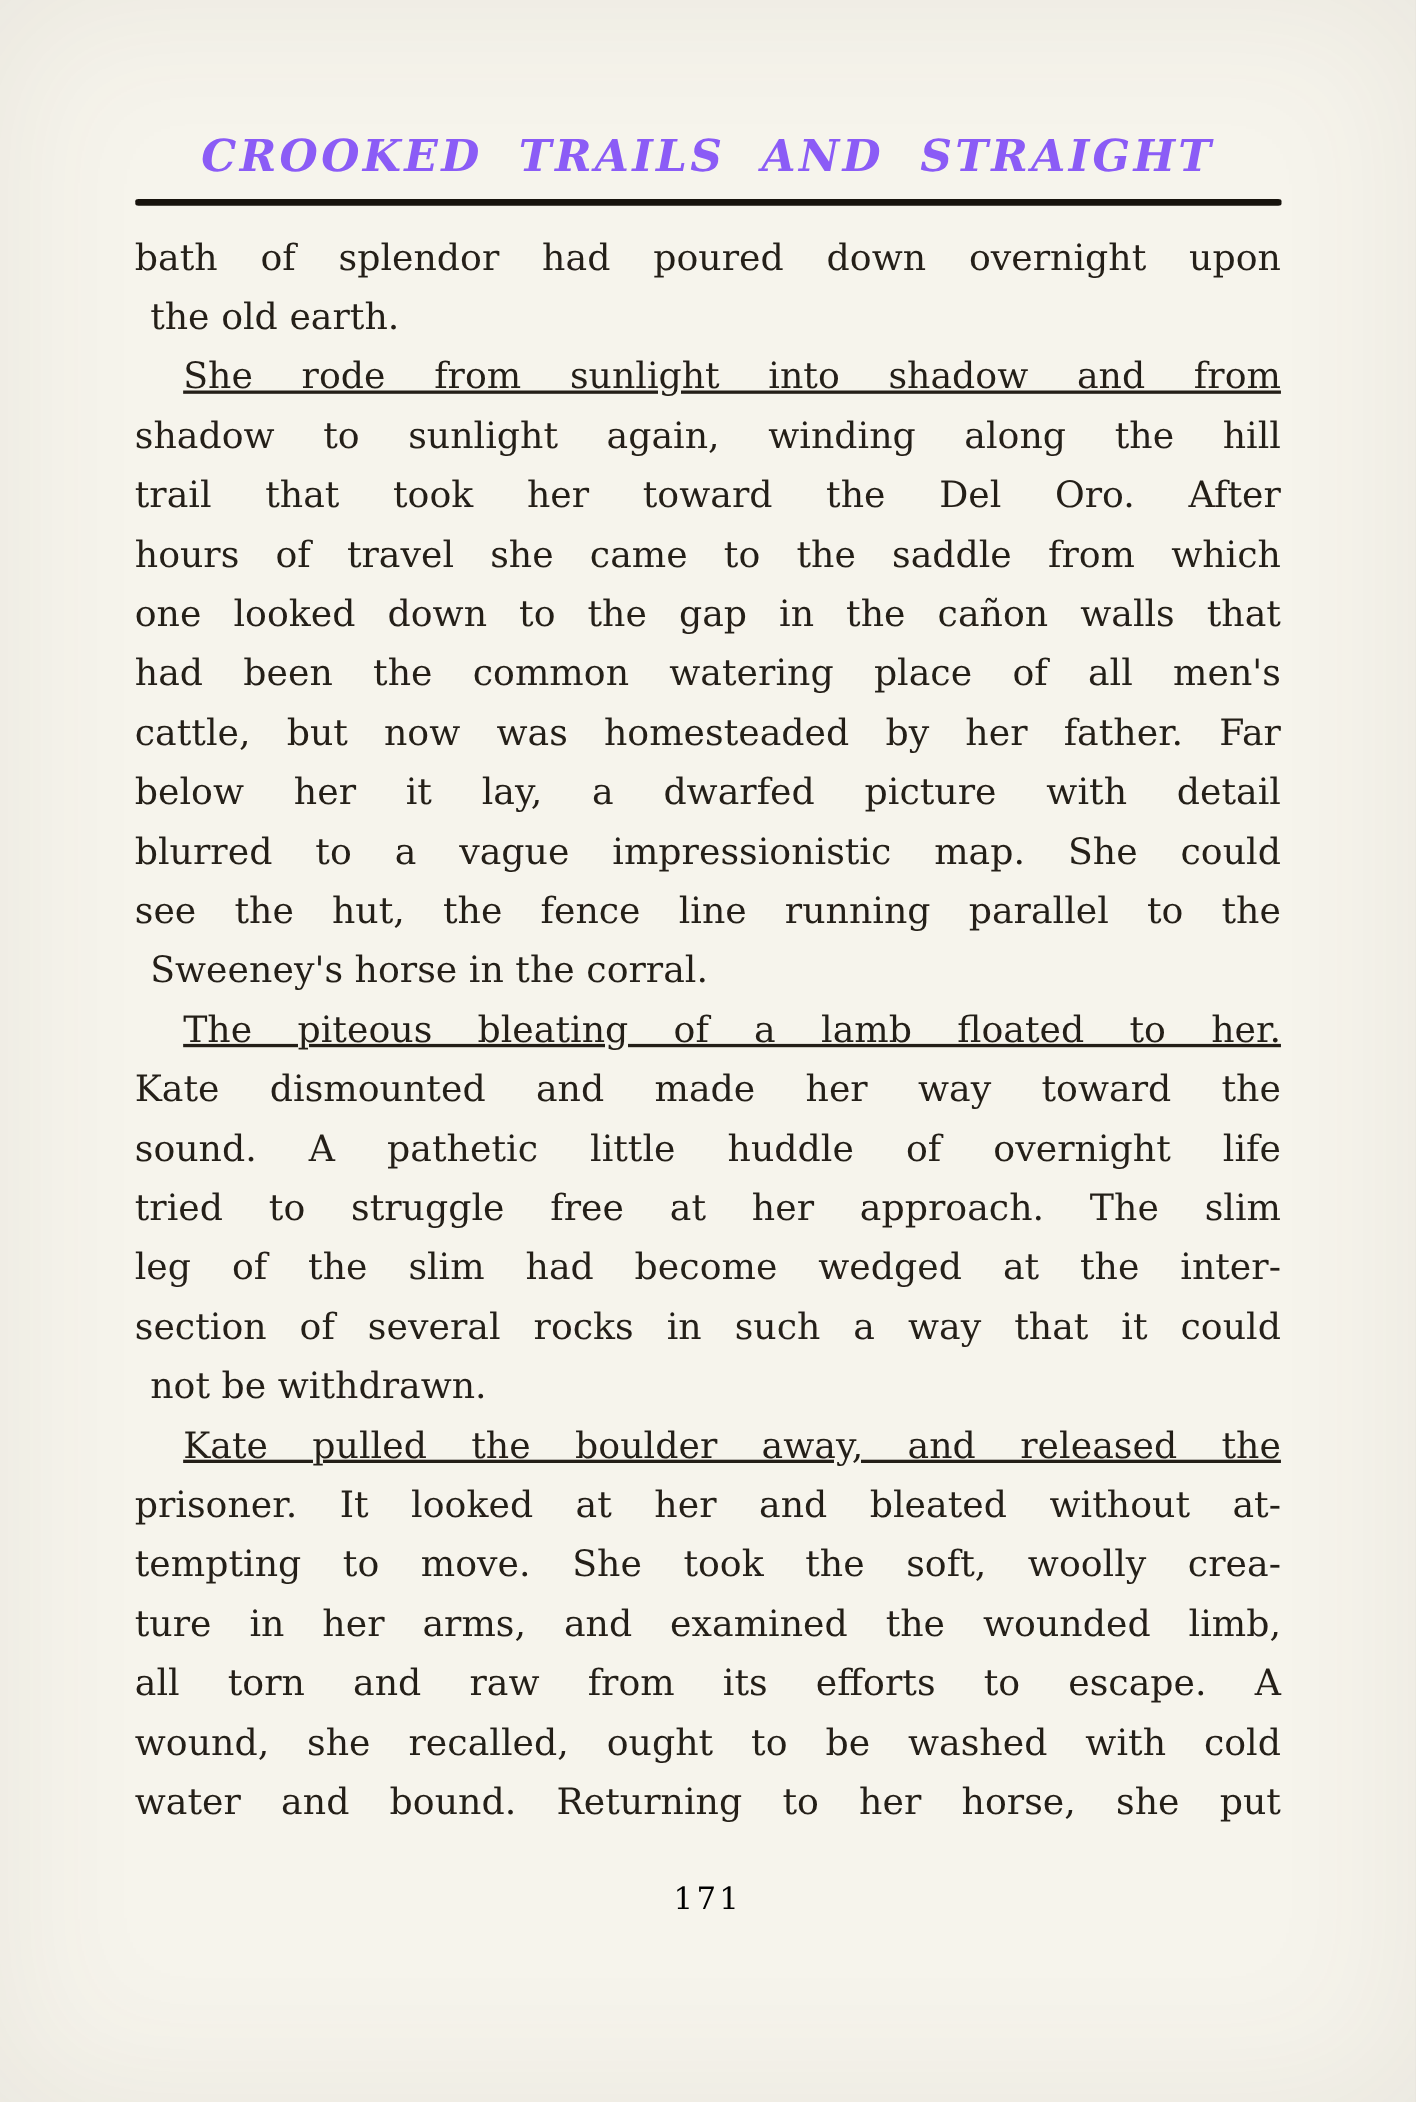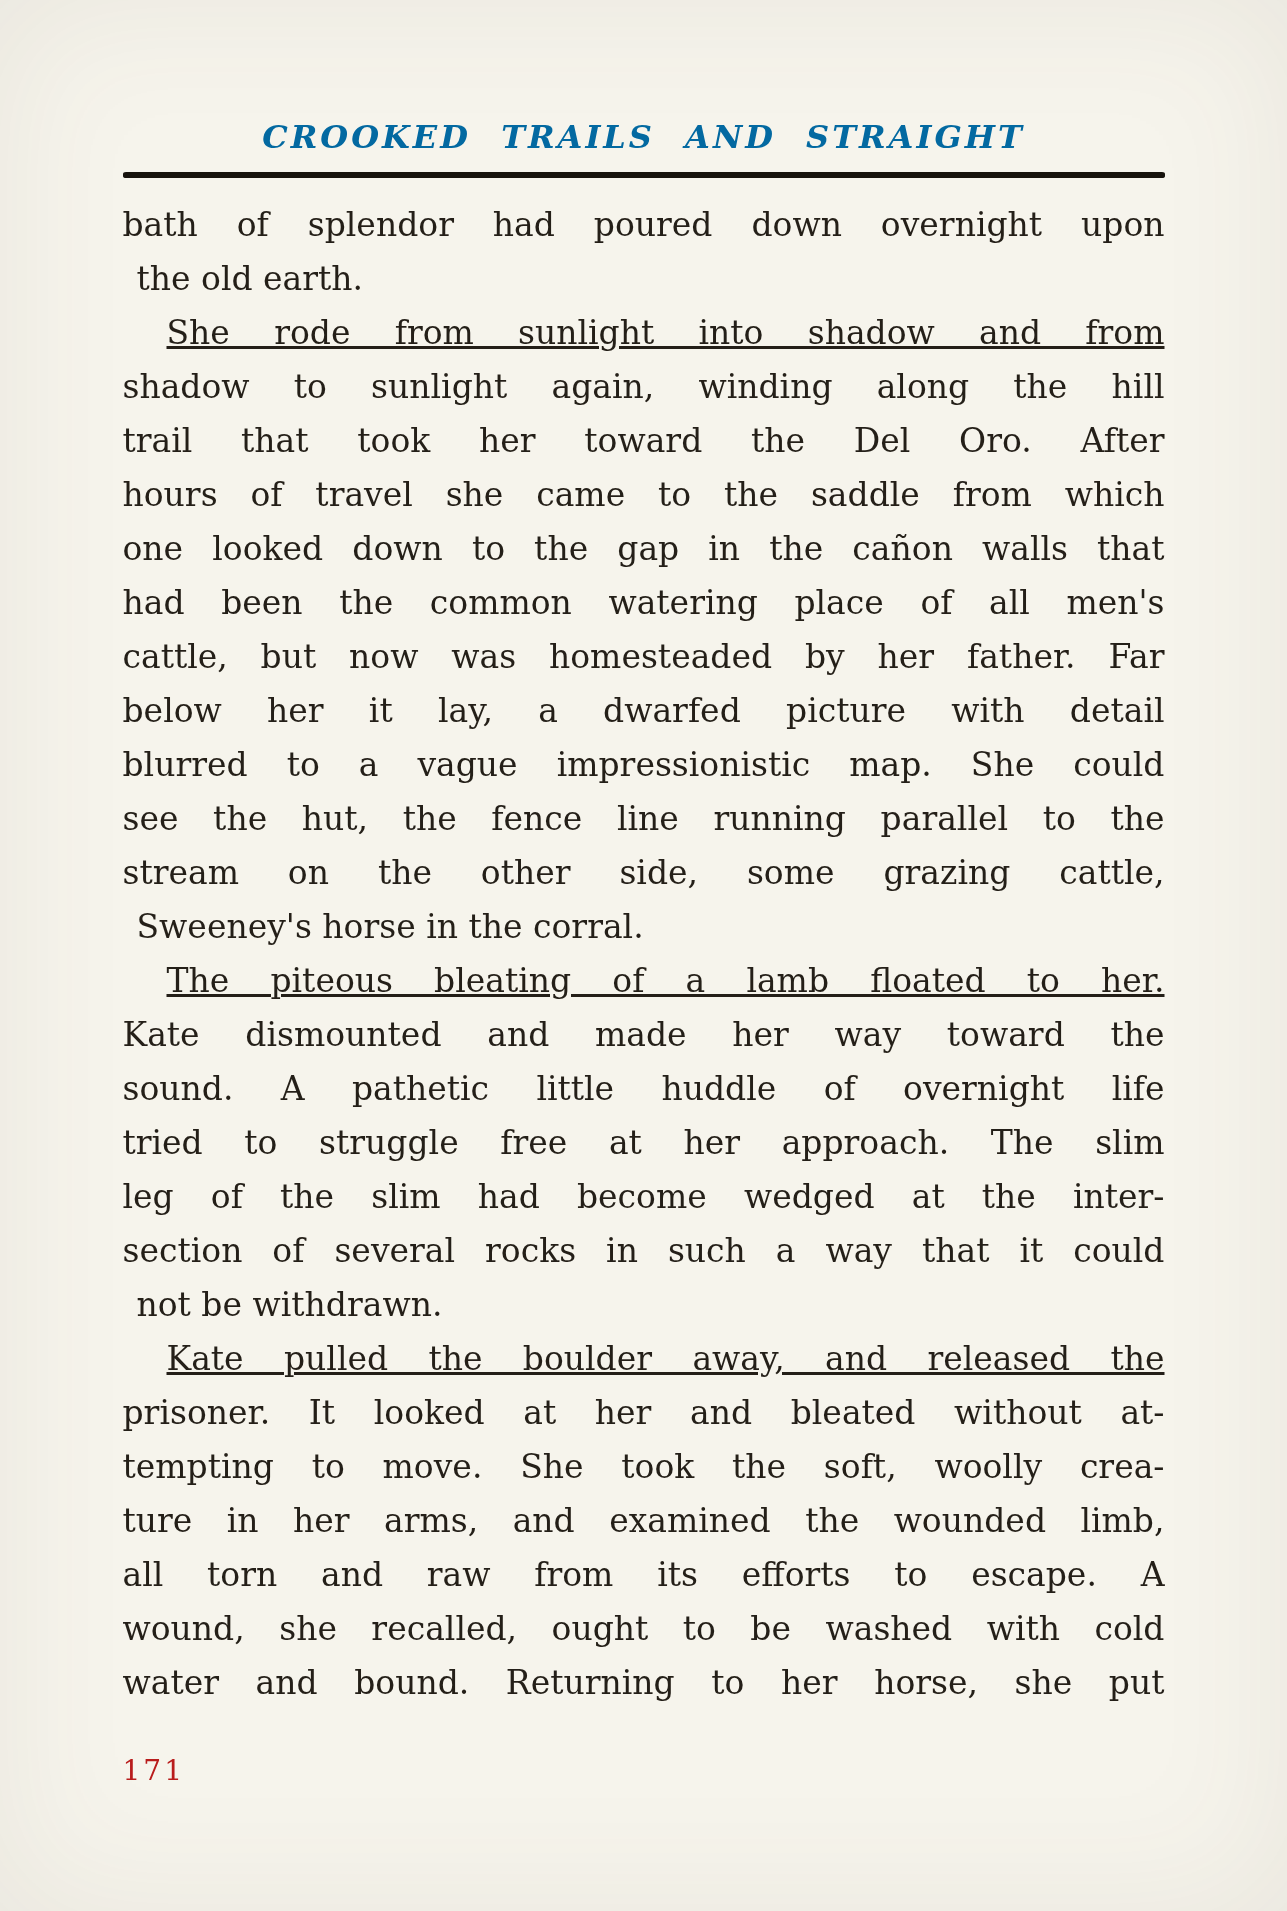--- a/index.html
+++ b/index.html
@@ -20,24 +20,24 @@
   }
   .content {
     width: 1042px;
     margin: 0 auto;
     padding-top: 118px;
   }
   .running-head {
     text-align: center;
     font-style: italic;
     font-weight: bold;
-    font-size: 32px;
+    font-size: 40px;
     letter-spacing: 3px;
     word-spacing: 16px;
-    color: #0369a1;
+    color: #8b5cf6;
   }
   .header-rule {
     height: 6px;
     background: #17130d;
     margin-top: 16px;
     border-radius: 3px / 2px;
   }
   .body-text {
     margin-top: 20px;
     font-size: 33px;
@@ -54,24 +54,24 @@
   .text-line.indent {
     padding-left: 44px;
     text-decoration: underline;
   }
   .text-line.last {
     text-align-last: left;
     margin-left: 14px;
   }
   .page-number {
     margin-top: 44px;
-    text-align: left;
+    text-align: center;
     font-size: 28px;
     letter-spacing: 3px;
-    color: #b91c1c;
+    color: #000000;
   }
 </style>
 </head>
 <body>
 
 <div class="scan">
   <div class="content">
     <div class="running-head">CROOKED TRAILS AND STRAIGHT</div>
     <div class="header-rule"></div>
     <div class="body-text">
@@ -83,21 +83,20 @@
           <div class="text-line indent">She rode from sunlight into shadow and from</div>
           <div class="text-line">shadow to sunlight again, winding along the hill</div>
           <div class="text-line">trail that took her toward the Del Oro. After</div>
           <div class="text-line">hours of travel she came to the saddle from which</div>
           <div class="text-line">one looked down to the gap in the cañon walls that</div>
           <div class="text-line">had been the common watering place of all men's</div>
           <div class="text-line">cattle, but now was homesteaded by her father. Far</div>
           <div class="text-line">below her it lay, a dwarfed picture with detail</div>
           <div class="text-line">blurred to a vague impressionistic map. She could</div>
           <div class="text-line">see the hut, the fence line running parallel to the</div>
-          <div class="text-line">stream on the other side, some grazing cattle,</div>
           <div class="text-line last">Sweeney's horse in the corral.</div>
         </div>
         <div class="paragraph">
           <div class="text-line indent">The piteous bleating of a lamb floated to her.</div>
           <div class="text-line">Kate dismounted and made her way toward the</div>
           <div class="text-line">sound. A pathetic little huddle of overnight life</div>
           <div class="text-line">tried to struggle free at her approach. The slim</div>
           <div class="text-line">leg of the slim had become wedged at the inter-</div>
           <div class="text-line">section of several rocks in such a way that it could</div>
           <div class="text-line last">not be withdrawn.</div>

